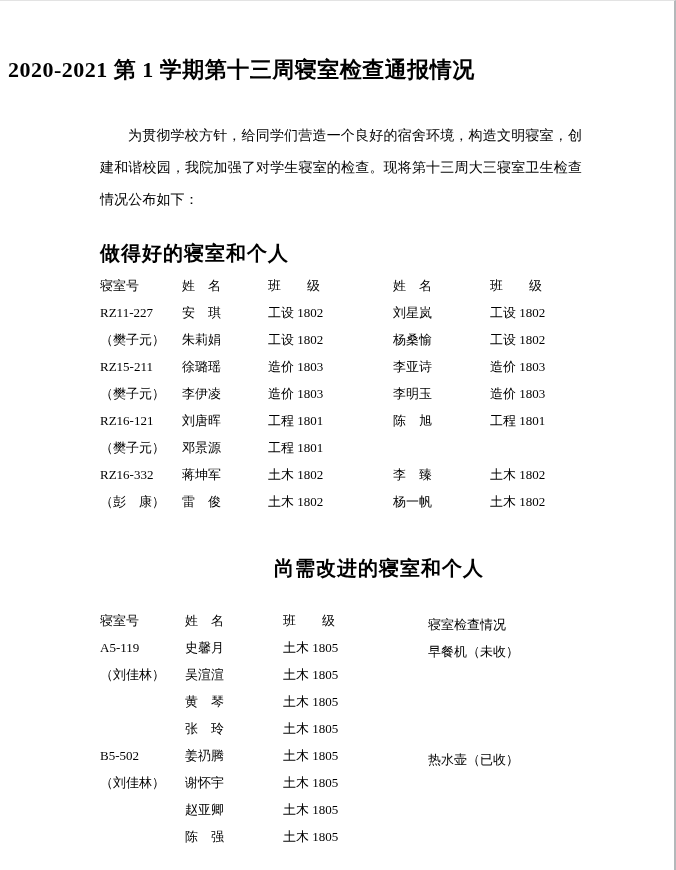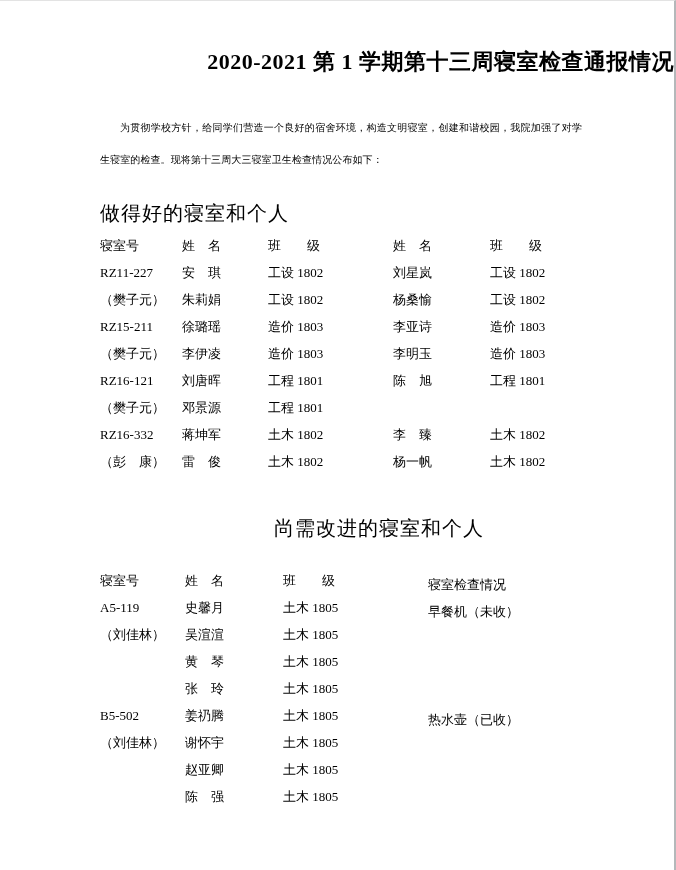--- a/index.html
+++ b/index.html
@@ -9,41 +9,41 @@
     height: 870px;
     box-sizing: border-box;
     background: #ffffff;
     border-top: 1px solid #e3e3e3;
     border-right: 2px solid #b4b8ba;
     font-family: "Liberation Serif", "DejaVu Serif", serif;
     color: #000000;
     overflow: hidden;
   }
   .doc-title {
-    margin: 0;
+    margin: 8px;
     padding-top: 44px;
-    text-align: right;
+    text-align: left;
     font-size: 22px;
     line-height: 33px;
     font-weight: bold;
     letter-spacing: 0.5px;
   }
   .intro {
     margin: 34px 92px 0 100px;
-    font-size: 10px;
+    font-size: 14px;
     line-height: 32px;
     text-indent: 2em;
     text-align: justify;
     letter-spacing: 0.1px;
   }
   .section-heading {
     margin: 0 16px 0 100px;
     font-size: 20px;
     line-height: 26px;
-    font-weight: normal;
+    font-weight: bold;
     letter-spacing: 1px;
   }
   .heading-good { margin-top: 24px; }
   .heading-improve { margin-top: 40px; text-align: center; }
   .tbl {
     margin-left: 100px;
     font-size: 13px;
   }
   .tbl-good { margin-top: 6px; }
   .tbl-improve { margin-top: 26px; }

